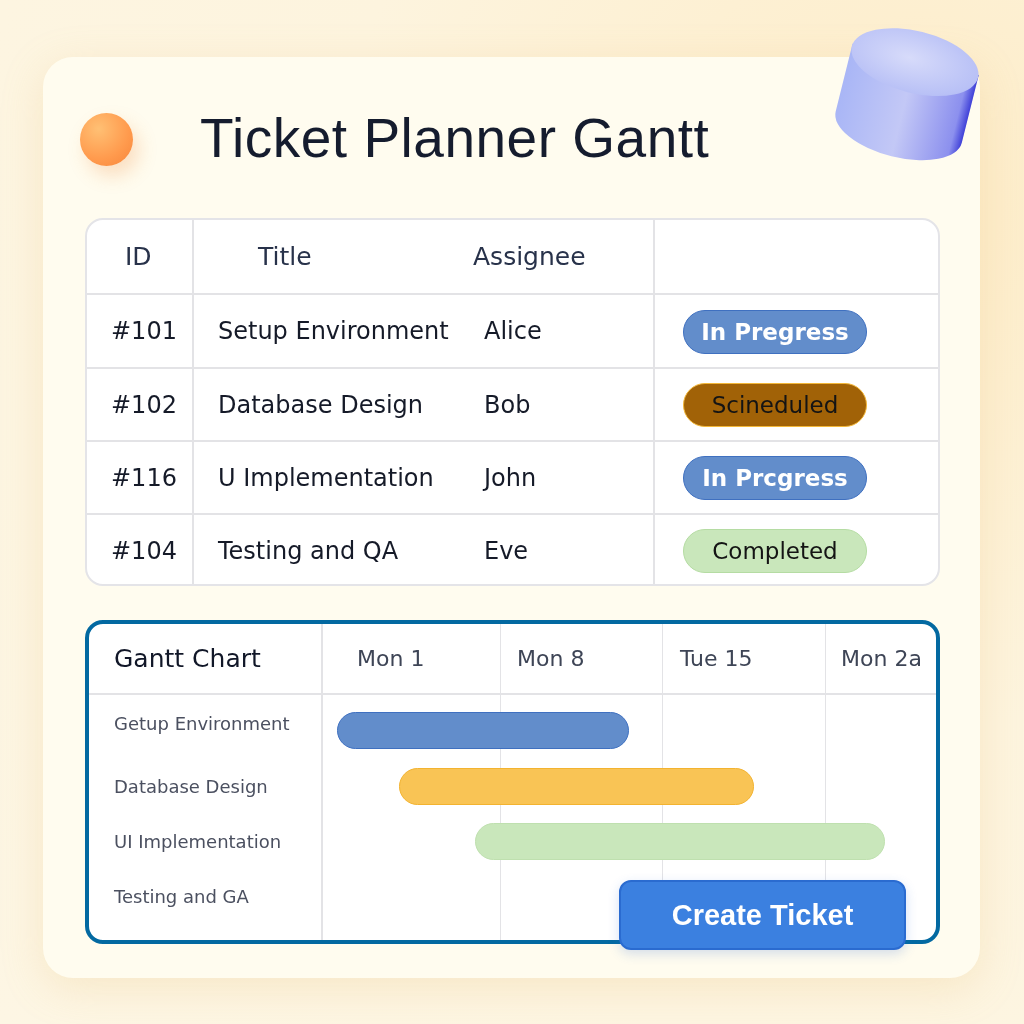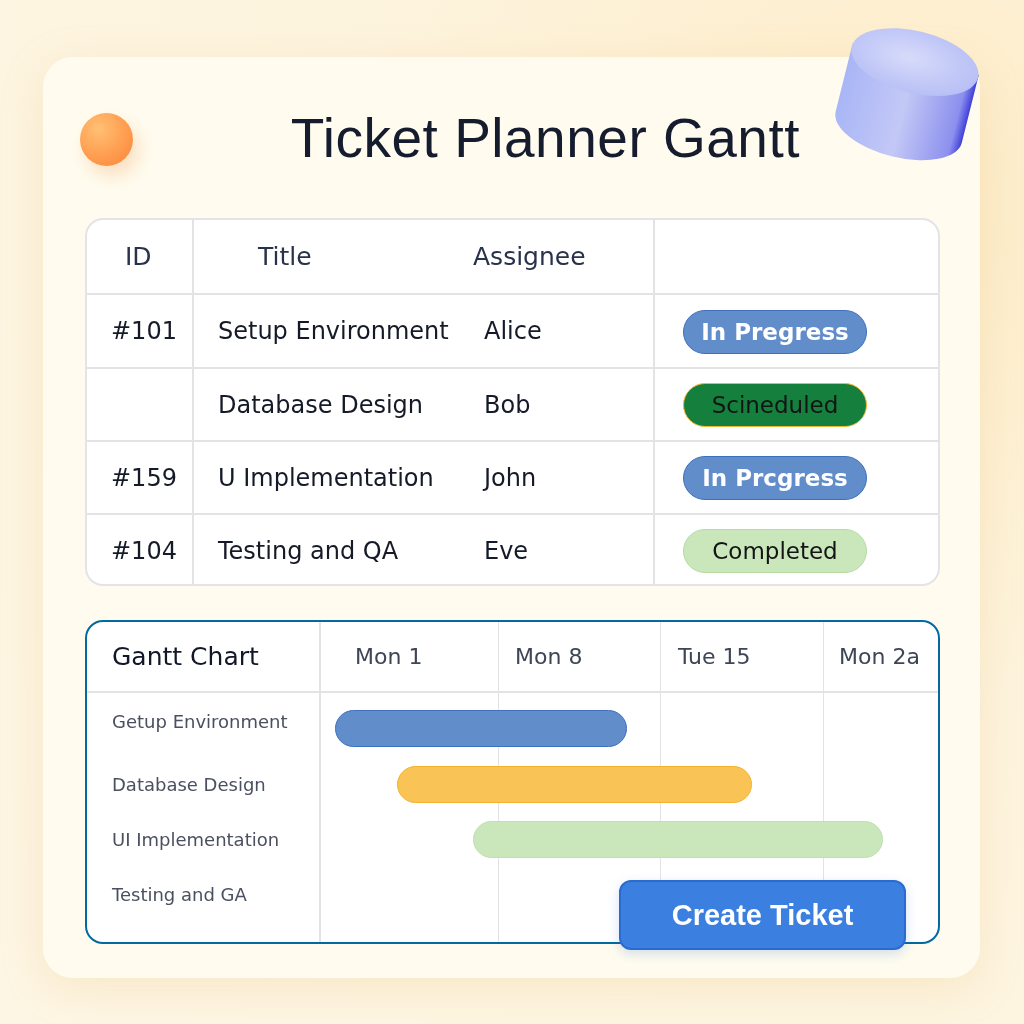--- a/index.html
+++ b/index.html
@@ -30,40 +30,39 @@
     background: linear-gradient(90deg, #a9b6f6 0%, #c3c8f6 50%, #8c90ee 92%, #3f40d8 100%);
   }
   .cyl-top {
     position: absolute; left: 5px; top: 2px; width: 130px; height: 62px; border-radius: 50%;
     background: radial-gradient(ellipse at 45% 45%, #d7dbfa 0%, #b9c1f6 70%, #9fa9f2 100%);
   }
   .title {
     position: absolute; left: 200px; top: 106px; width: 600px;
     font-size: 55px; font-weight: 400; color: #151c2e; letter-spacing: 0.5px;
     font-family: "Liberation Sans", sans-serif;
-    text-align: right;
   }
   
   .table-card {
     position: absolute; left: 85px; top: 218px; width: 855px; height: 368px;
     background: #ffffff; border: 2px solid #e4e4e8; border-radius: 18px; overflow: hidden;
   }
   .trow { position: absolute; left: 0; width: 100%; border-top: 2px solid #e3e3e6; }
   .trow.head { border-top: none; }
   .vline { position: absolute; top: 0; bottom: 0; width: 2px; background: #e3e3e6; }
   .cell { position: absolute; top: 0; height: 100%; display: flex; align-items: center; font-size: 24px; color: #151a28; }
   .hcell { color: #28324a; font-size: 25px; }
   .badge {
     position: absolute; left: 596px; height: 44px; width: 184px; border-radius: 22px;
     display: flex; align-items: center; justify-content: center; font-size: 23px; font-weight: 700;
   }
   
   .gantt-card {
     position: absolute; left: 85px; top: 620px; width: 855px; height: 324px;
-    background: #ffffff; border: 2px solid #0369a1; border-radius: 18px; overflow: hidden;
+    background: #ffffff; border: 4px solid #0369a1; border-radius: 18px; overflow: hidden;
   }
   .ghead-line { position: absolute; left: 0; right: 0; top: 69px; height: 2px; background: #e3e3e6; }
   .gtitle { position: absolute; left: 25px; top: 20px; font-size: 25px; font-weight: 500; color: #111728; }
   .week { position: absolute; top: 22px; font-size: 22px; color: #3e4556; }
   .task-label { position: absolute; left: 25px; font-size: 18px; color: #4b5060; }
   .bar { position: absolute; height: 37px; border-radius: 19px; }
   .btn {
     position: absolute; left: 619px; top: 880px; width: 287px; height: 70px;
     background: #3b80e0; border: 2px solid #2a6bd0; border-radius: 12px;
     color: #ffffff; font-size: 29px; font-weight: 700; display: flex; align-items: center; justify-content: center;
@@ -93,27 +92,28 @@
   </div>
 
   <div class="trow" style="top:73px;height:74px">
     <div class="cell" style="left:24px">#101</div>
     <div class="cell" style="left:131px">Setup Environment</div>
     <div class="cell" style="left:397px">Alice</div>
     <div class="badge" style="top:15px;background:#628dcb;color:#fff;border:1.5px solid #3f70c0">In Pregress</div>
   </div>
 
   <div class="trow" style="top:147px;height:73px">
+    <div class="cell" style="left:24px">#102</div>
     <div class="cell" style="left:131px">Database Design</div>
     <div class="cell" style="left:397px">Bob</div>
-    <div class="badge" style="top:14px;background:#15803d;color:#141414;font-weight:500;border:1.5px solid #f3b738">Scineduled</div>
+    <div class="badge" style="top:14px;background:#a16207;color:#141414;font-weight:500;border:1.5px solid #f3b738">Scineduled</div>
   </div>
 
   <div class="trow" style="top:220px;height:73px">
-    <div class="cell" style="left:24px">#159</div>
+    <div class="cell" style="left:24px">#116</div>
     <div class="cell" style="left:131px">U Implementation</div>
     <div class="cell" style="left:397px">John</div>
     <div class="badge" style="top:14px;background:#628dcb;color:#fff;border:1.5px solid #3f70c0">In Prcgress</div>
   </div>
 
   <div class="trow" style="top:293px;height:73px">
     <div class="cell" style="left:24px">#104</div>
     <div class="cell" style="left:131px">Testing and QA</div>
     <div class="cell" style="left:397px">Eve</div>
     <div class="badge" style="top:14px;background:#c9e7bb;color:#141414;font-weight:500;border:1.5px solid #b5dca3">Completed</div>

